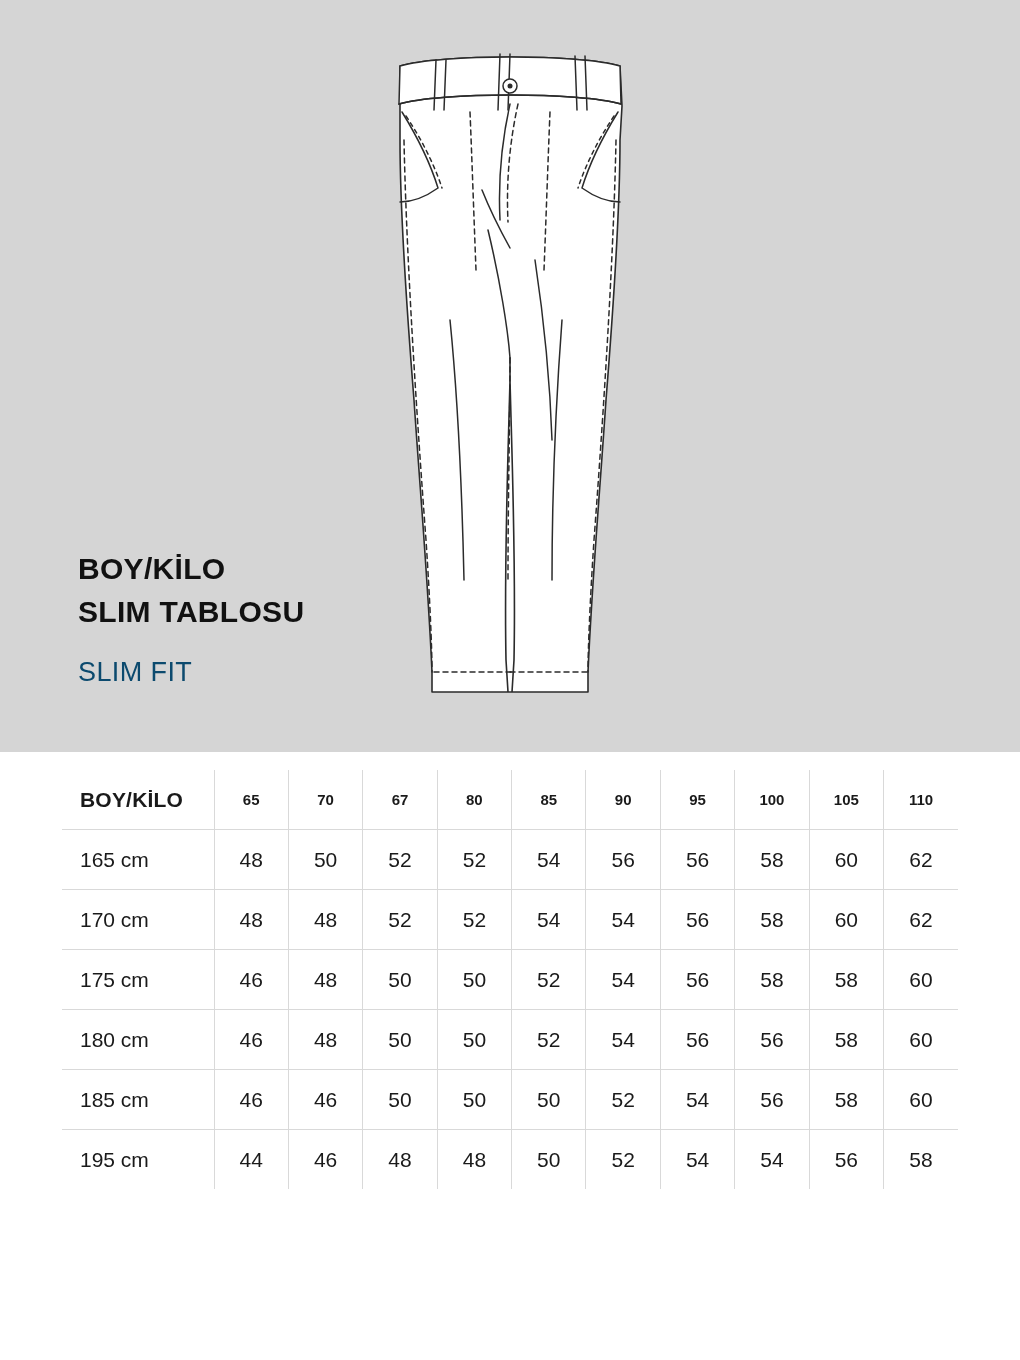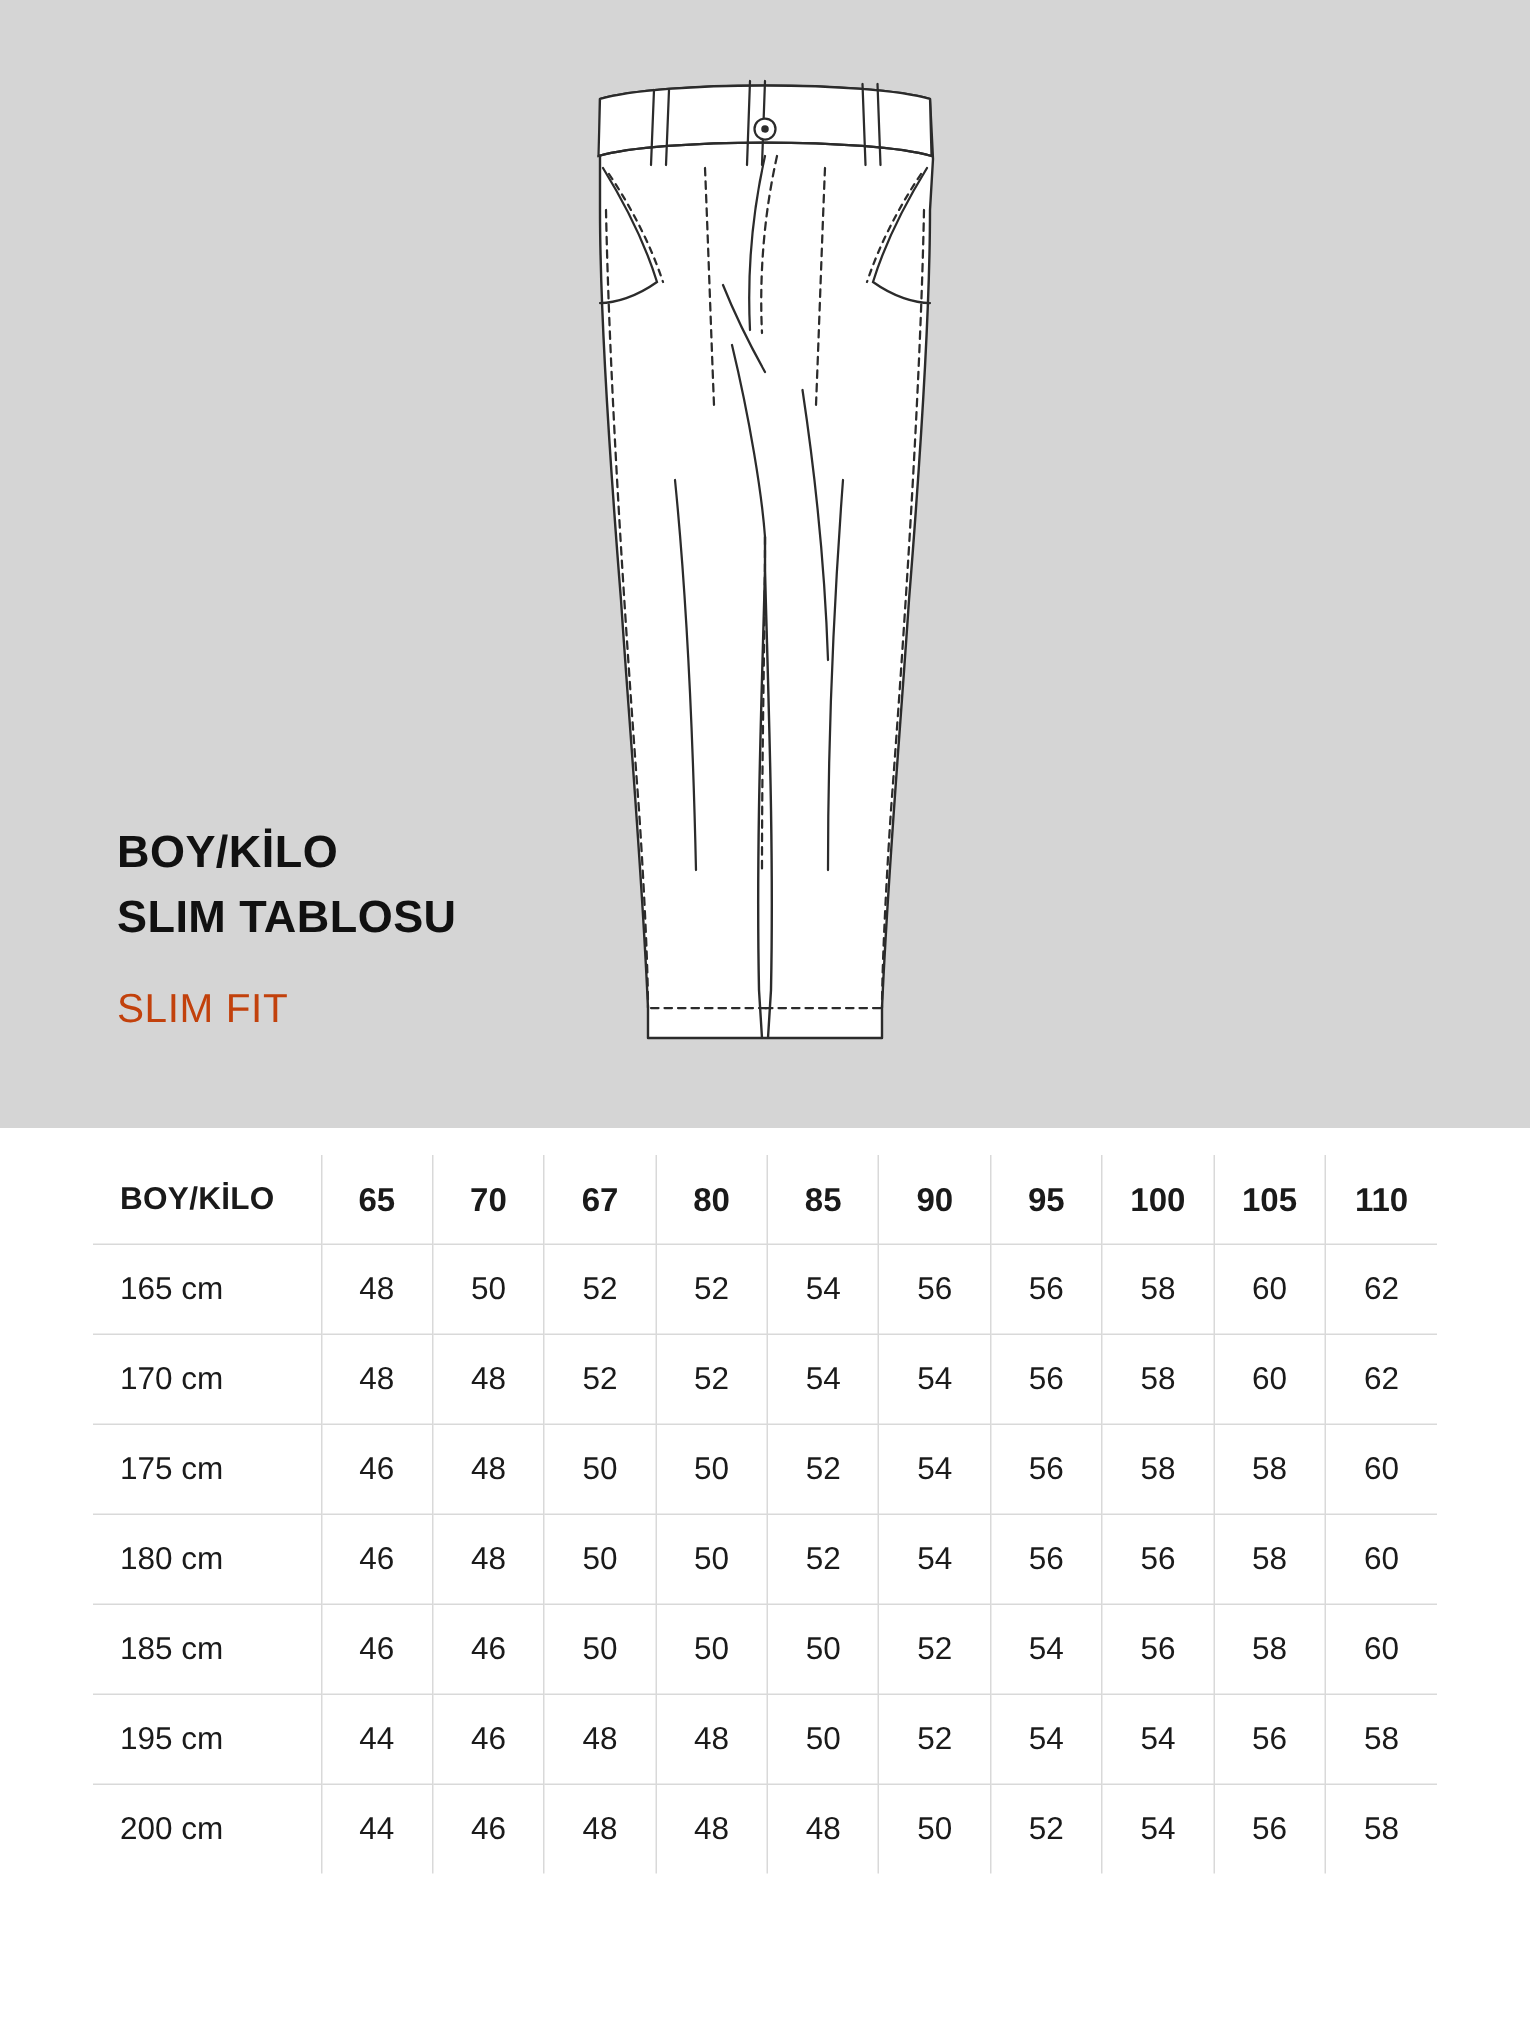--- a/index.html
+++ b/index.html
@@ -51,21 +51,21 @@
     font-weight: bold;
     letter-spacing: 0.3px;
     line-height: 1.42;
     color: #111111;
   }
   .subtitle {
     margin-top: 24px;
     font-size: 27px;
     font-weight: normal;
     letter-spacing: 0.4px;
-    color: #c2410c;
+    color: #0c4a6e;
   }
   .table-wrap {
     position: absolute;
     left: 0;
     top: 752px;
     width: 1020px;
     height: 608px;
     background: #ffffff;
   }
   table.size-table {
@@ -86,21 +86,21 @@
     border-right: 1px solid #d9d9d9;
     border-bottom: 1px solid #d9d9d9;
     font-weight: normal;
   }
   table.size-table tr th:last-child,
   table.size-table tr td:last-child {
     border-right: none;
   }
   table.size-table thead th {
     font-weight: bold;
-    font-size: 22px;
+    font-size: 15px;
   }
   table.size-table thead th.corner {
     text-align: left;
     padding-left: 18px;
     font-size: 21px;
     letter-spacing: 0.2px;
   }
   table.size-table tbody th.rowhead {
     text-align: left;
     padding-left: 18px;
@@ -283,30 +283,17 @@
           <td>46</td>
           <td>48</td>
           <td>48</td>
           <td>50</td>
           <td>52</td>
           <td>54</td>
           <td>54</td>
           <td>56</td>
           <td>58</td>
         </tr>
-        <tr>
-          <th class="rowhead">200 cm</th>
-          <td>44</td>
-          <td>46</td>
-          <td>48</td>
-          <td>48</td>
-          <td>48</td>
-          <td>50</td>
-          <td>52</td>
-          <td>54</td>
-          <td>56</td>
-          <td>58</td>
-        </tr>
       </tbody>
     </table>
   </div>
 
 </div>
 
 </body></html>

